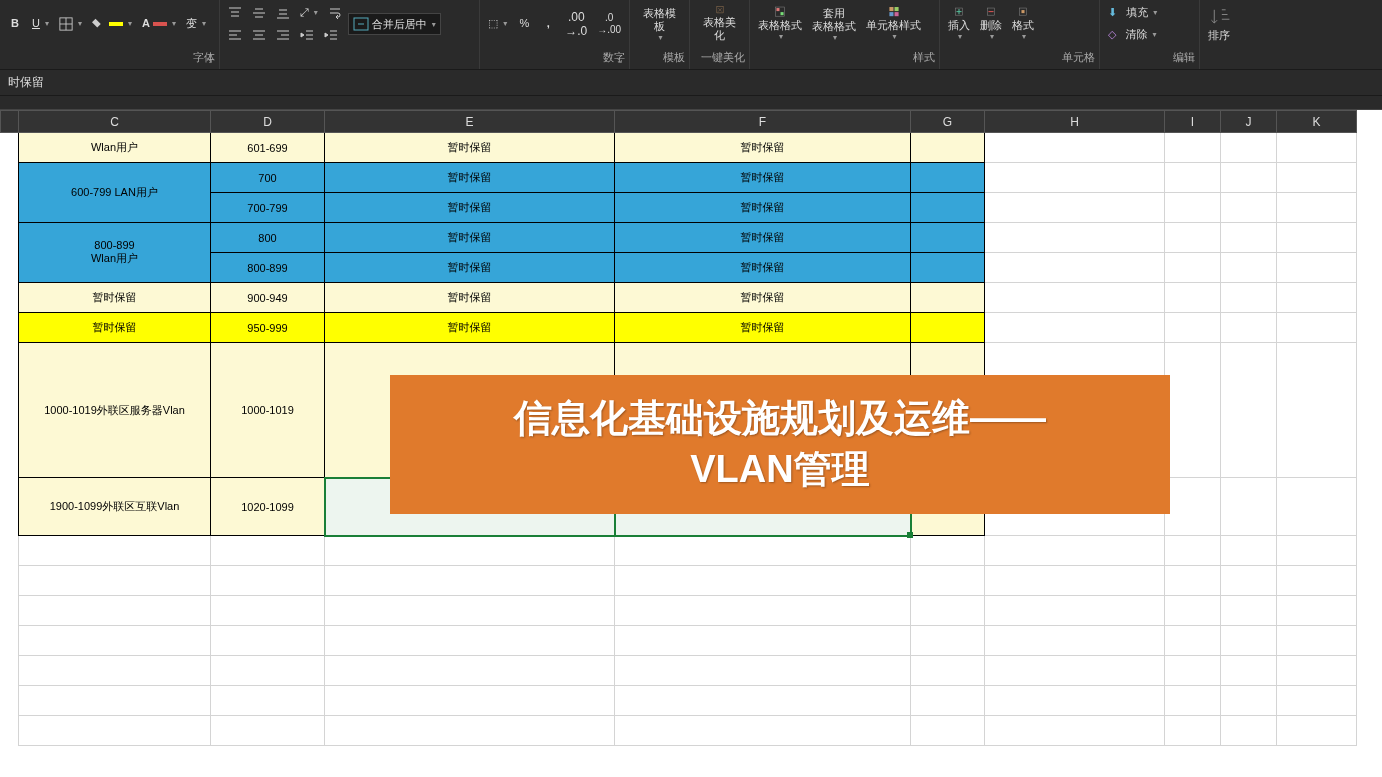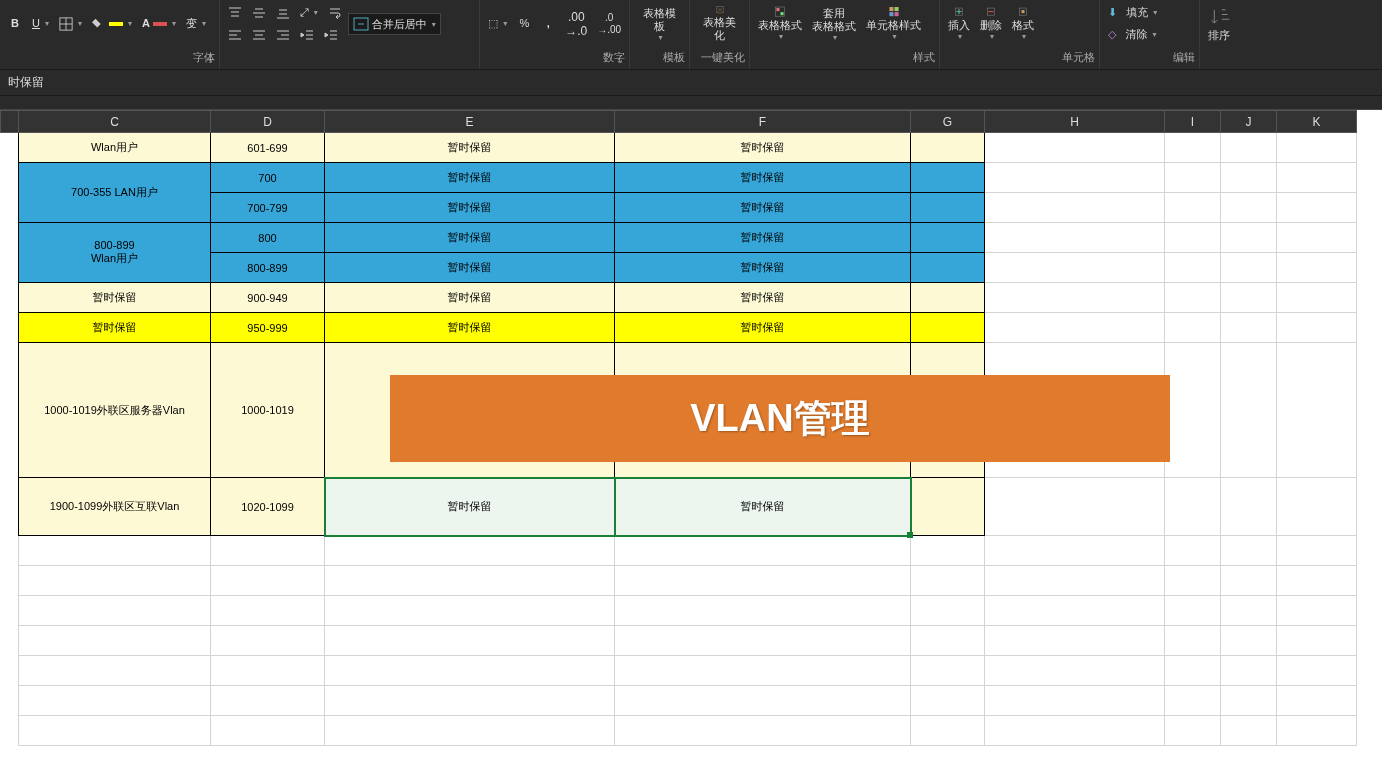--- a/index.html
+++ b/index.html
@@ -466,21 +466,21 @@
           <td class="data yellow-lt">暂时保留</td>
           <td class="data yellow-lt">暂时保留</td>
           <td class="data yellow-lt"></td>
           <td></td>
           <td></td>
           <td></td>
           <td></td>
         </tr>
         <tr>
           <td style="background: rgb(255, 255, 255); border: none; height: 30px;"></td>
-          <td class="data blue-mid" rowspan="2">700-355   LAN用户</td>
+          <td class="data blue-mid" rowspan="2">600-799   LAN用户</td>
           <td class="data blue-mid">700</td>
           <td class="data blue-mid">暂时保留</td>
           <td class="data blue-mid">暂时保留</td>
           <td class="data blue-mid"></td>
           <td></td>
           <td></td>
           <td></td>
           <td></td>
         </tr>
         <tr>
@@ -647,14 +647,15 @@
           <td></td>
           <td></td>
           <td></td>
           <td></td>
         </tr>
       </tbody>
 </table>
 </div>
 
 <div class="overlay-banner">
+  <div>信息化基础设施规划及运维——</div>
   <div>VLAN管理</div>
 </div>
 
 </body></html>

